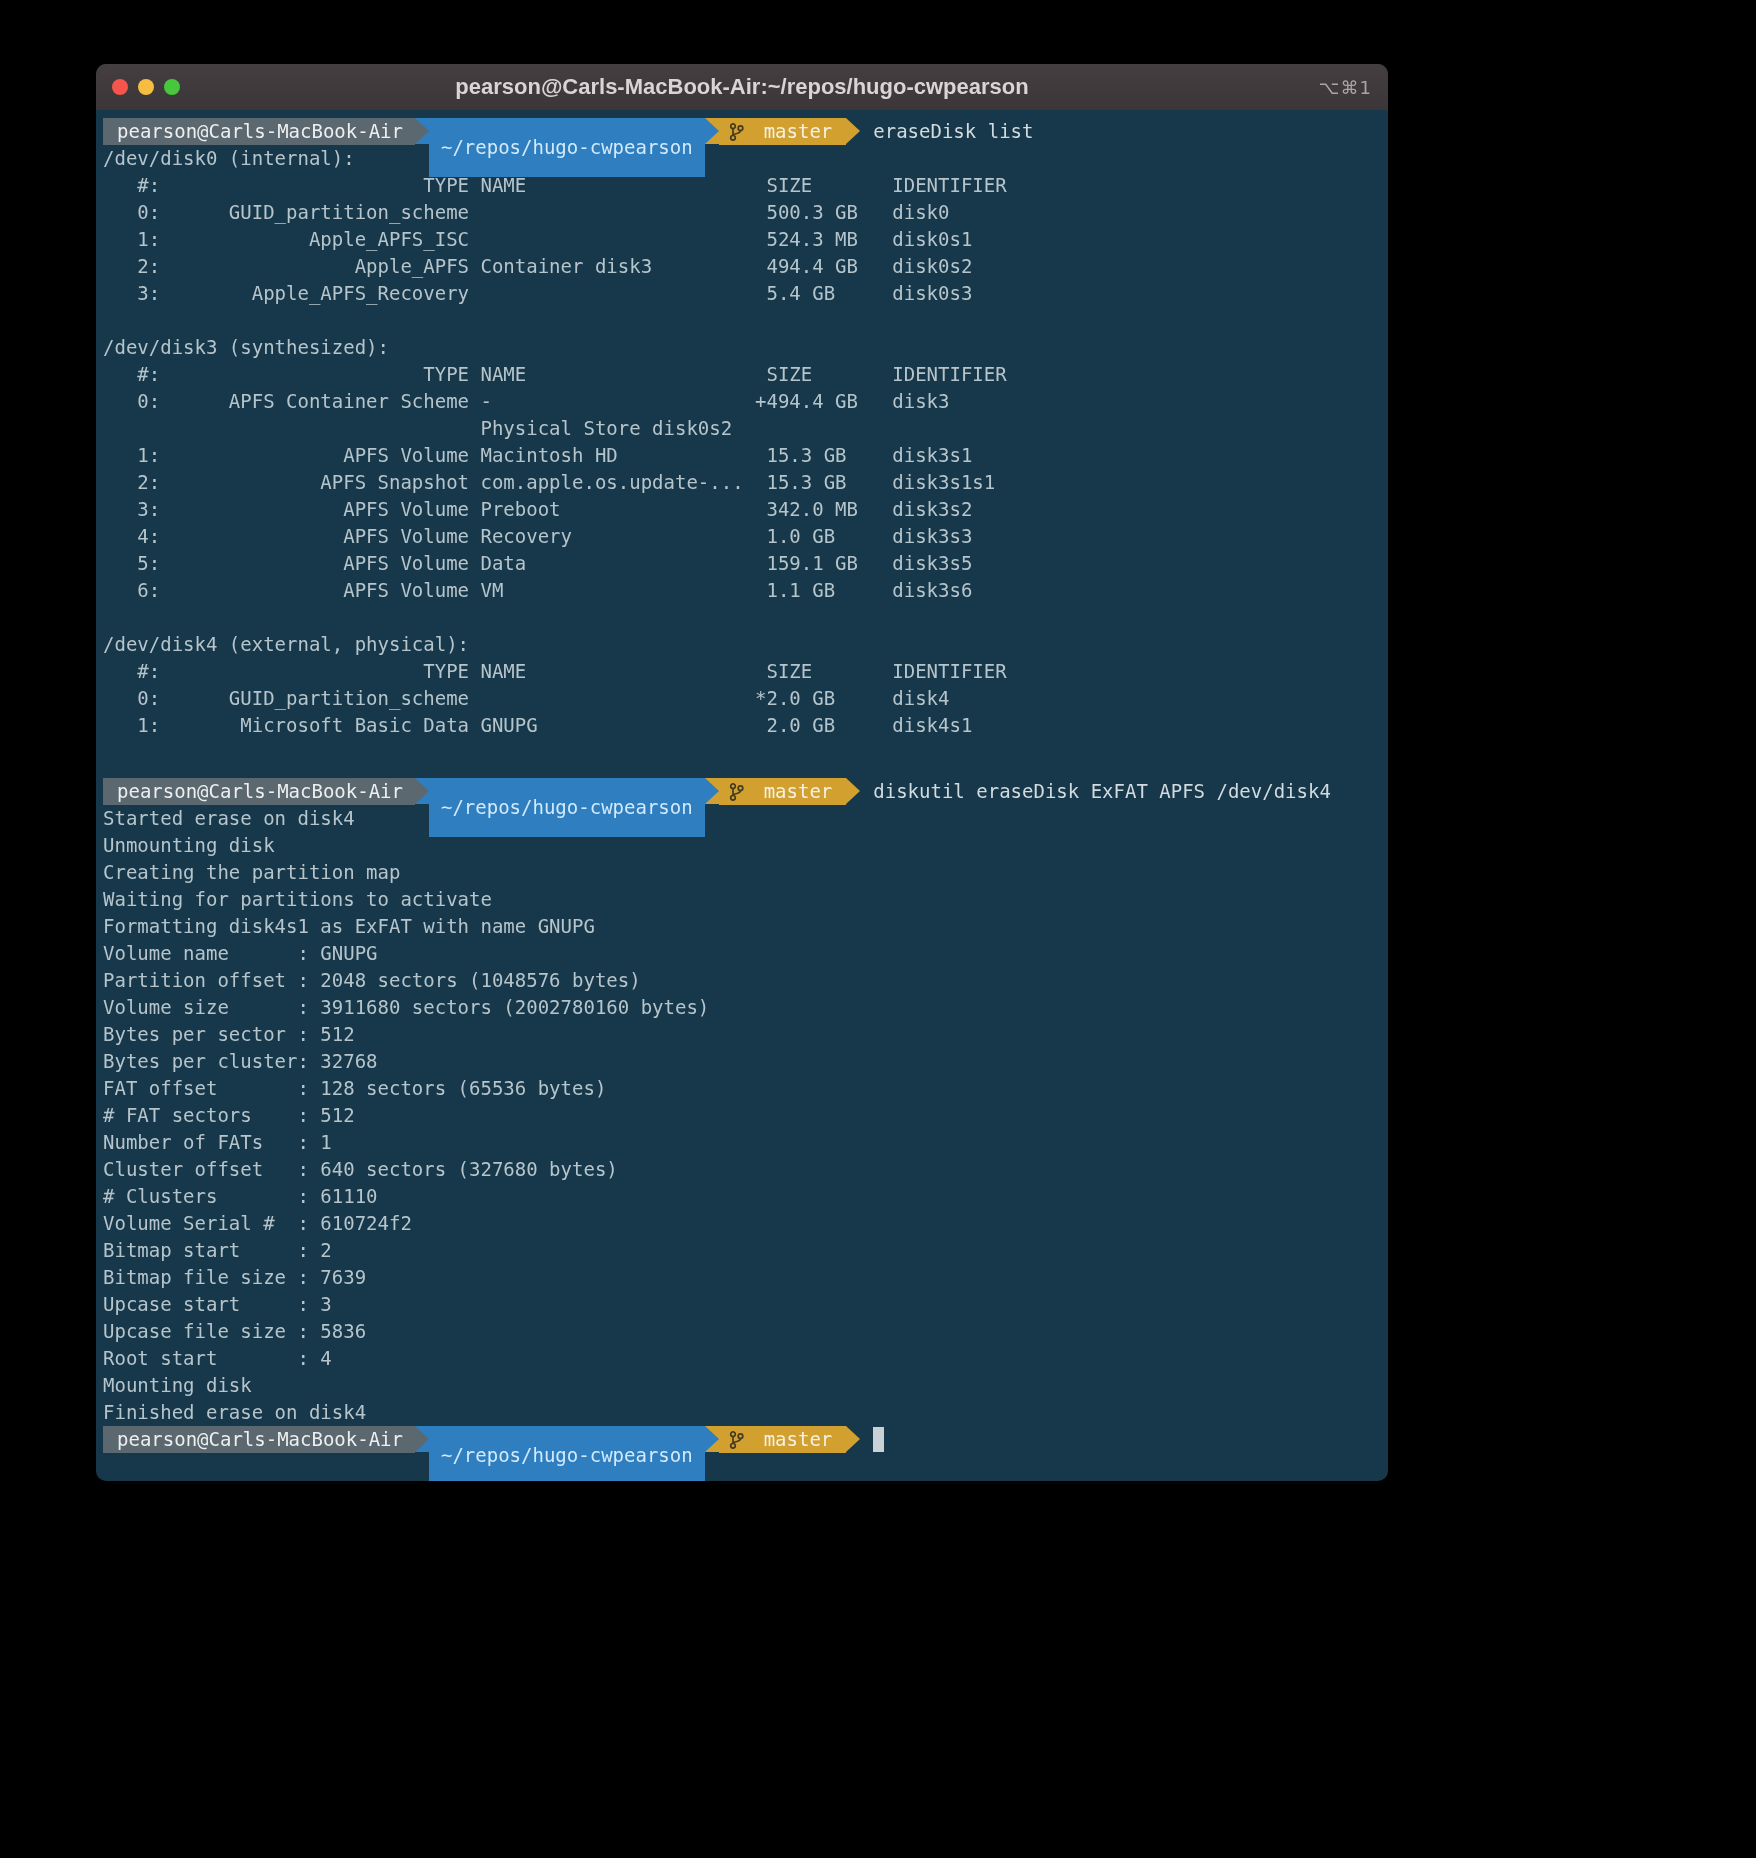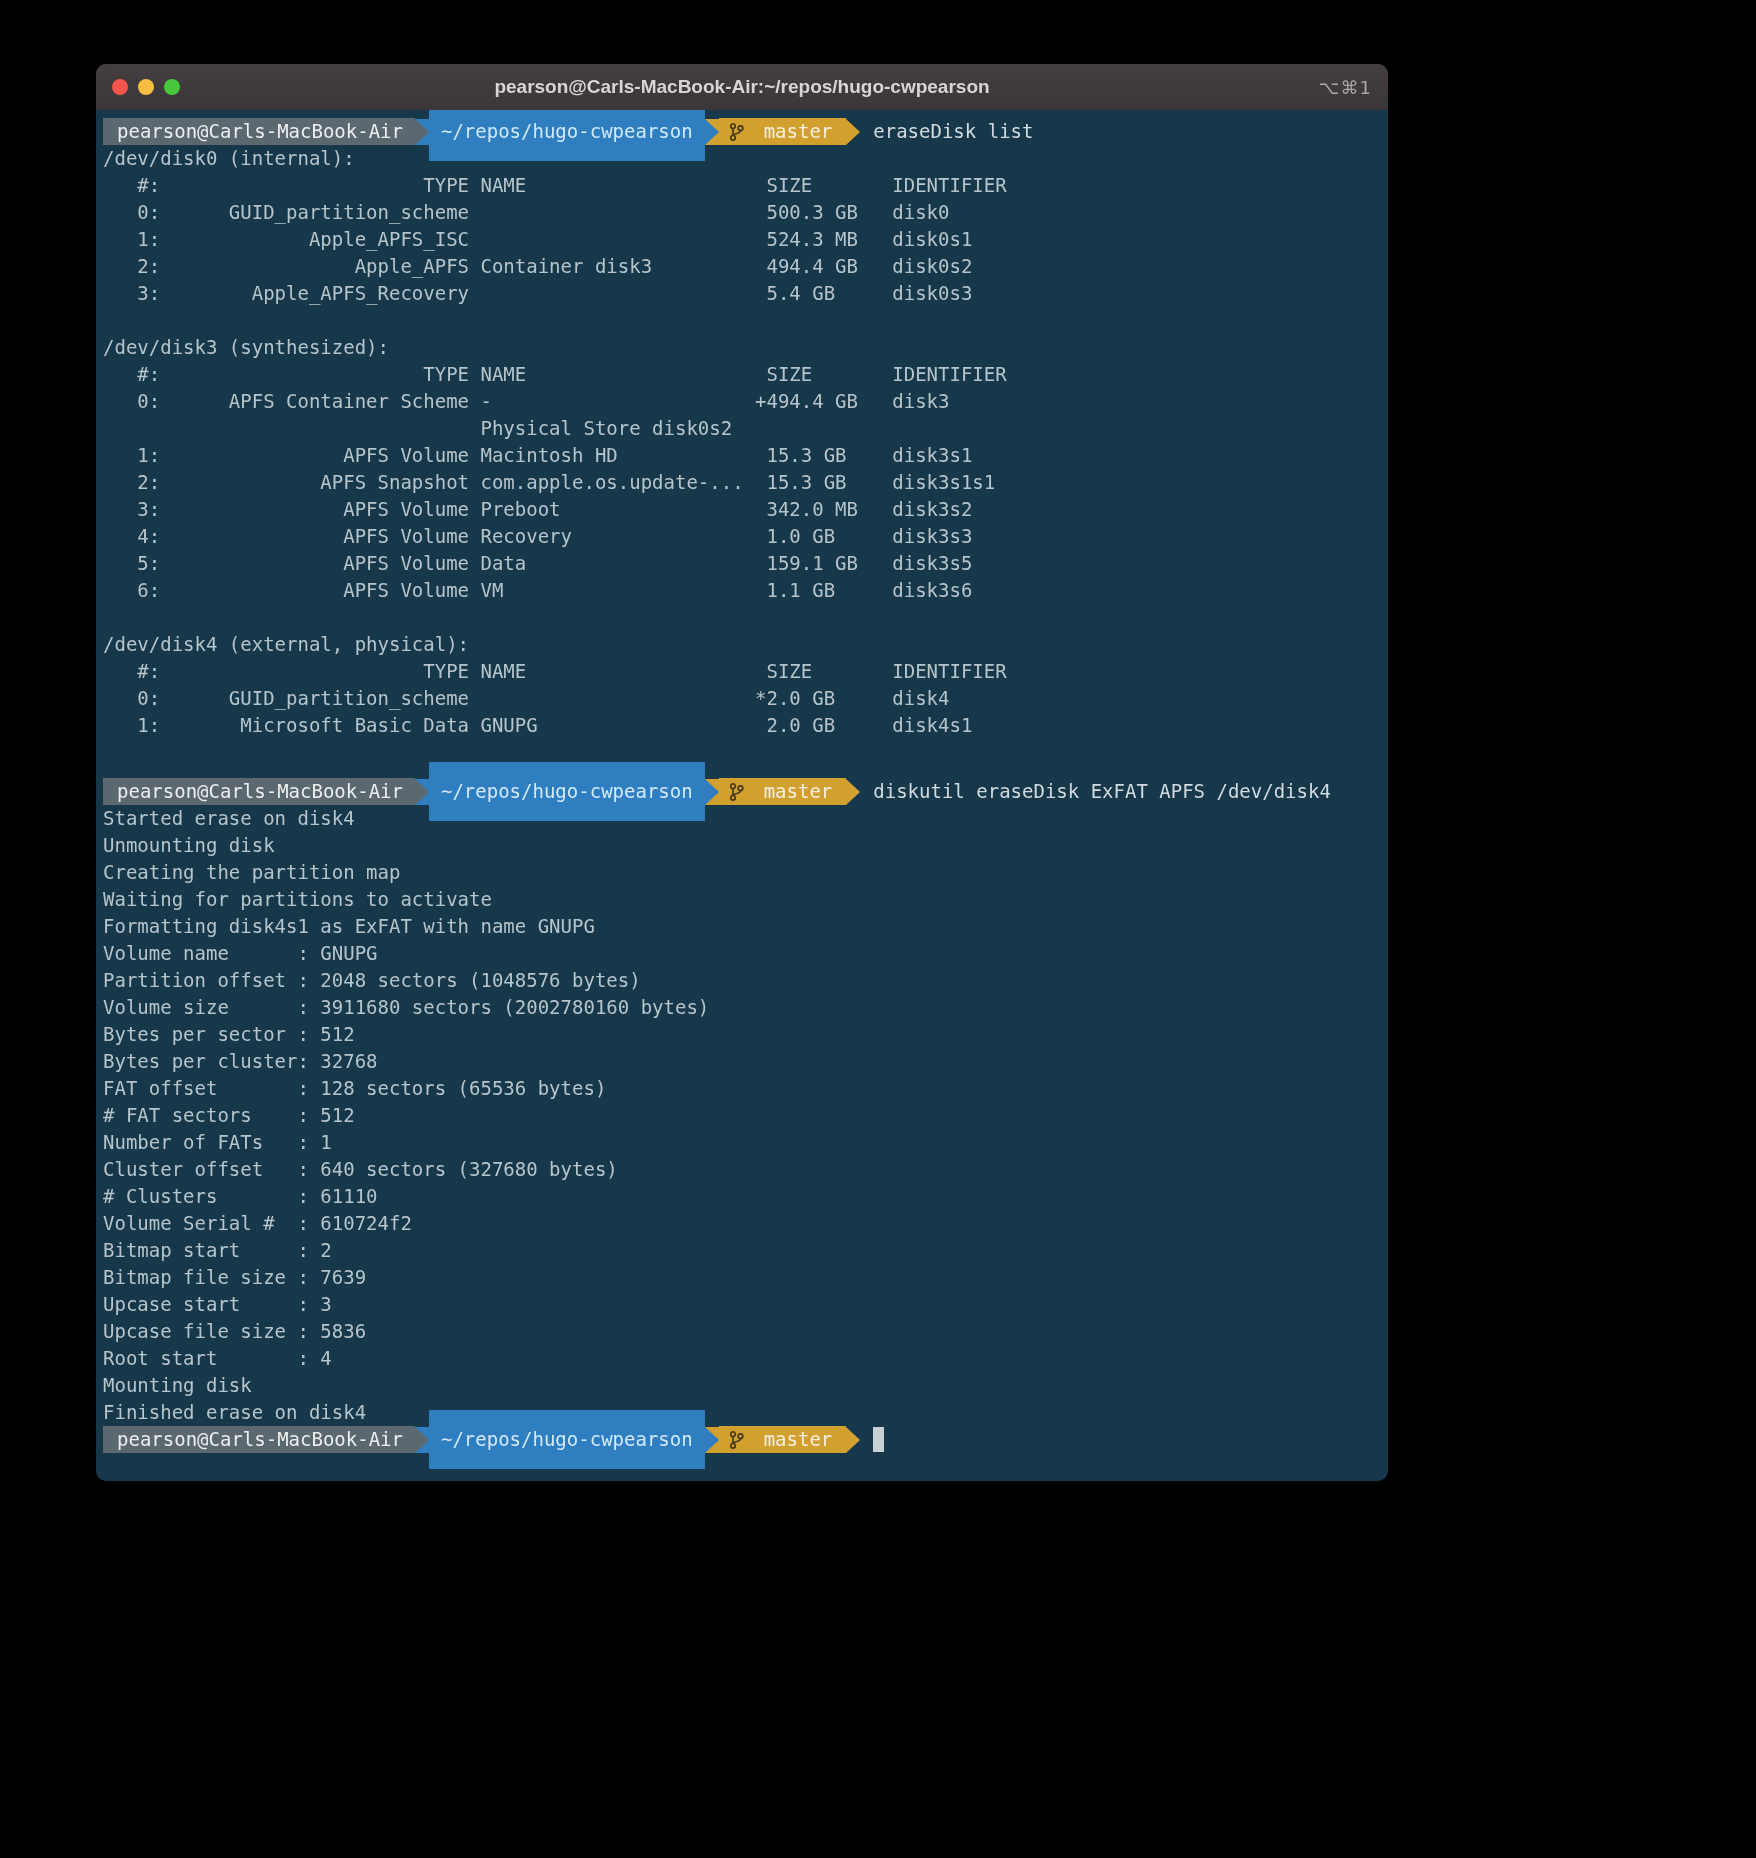--- a/index.html
+++ b/index.html
@@ -20,34 +20,34 @@
     display:flex; align-items:center; padding:0 16px;
   }
   .traffic { display:flex; gap:10px; z-index:2; }
   .dot { width:16px; height:16px; border-radius:50%; display:inline-block; }
   .dot.red    { background:var(--traffic-red, #F5554D); }
   .dot.yellow { background:var(--traffic-yellow, #F6BE40); }
   .dot.green  { background:var(--traffic-green, #48C73C); }
   .title {
     position:absolute; left:0; right:0; text-align:center;
     font-family:"Liberation Sans", sans-serif; font-weight:bold;
-    font-size:19px; color:var(--titlebar-text, #D9D5D6); pointer-events:none;
+    font-size:22px; color:var(--titlebar-text, #D9D5D6); pointer-events:none;
   }
   .shortcut {
     margin-left:auto; z-index:2; color:#A9A4A6; font-size:18px;
     font-family:"DejaVu Sans", sans-serif; letter-spacing:1px;
   }
   .term {
     padding:8px 8px 28px 7px;
     font-size:19px; line-height:27px;
     color:var(--out-text, #B6C4CB);
   }
   pre.out { font:inherit; white-space:pre; color:var(--out-text, #B6C4CB); }
   pre.out.gap-after { margin-bottom:39px; }
-  .promptline { display:flex; align-items:center; height:27px; }
+  .promptline { display:flex; align-items:flex-start; height:27px; }
   .seg { display:flex; align-items:center; white-space:pre; font-size:19px; }
   .seg.user   { background:var(--seg-user-bg, #5B6870); color:var(--seg-user-text, #EDEFF0); padding:0 12px 0 14px; }
   .seg.path   { background:var(--seg-path-bg, #2E7EC0); color:var(--seg-path-text, #D2EAFB); padding:16px 12px; }
   .seg.branch { background:var(--seg-branch-bg, #D2A02F); color:var(--seg-branch-text, #F5F0E3); padding:0 14px 0 10px; gap:20px; }
   .arr {
     width:0; height:0; flex:none;
     border-top:13.5px solid transparent; border-bottom:13.5px solid transparent;
     border-left:14px solid transparent;
   }
   .arr.user-path   { border-left-color:var(--seg-user-bg, #5B6870); background:var(--seg-path-bg, #2E7EC0); }

